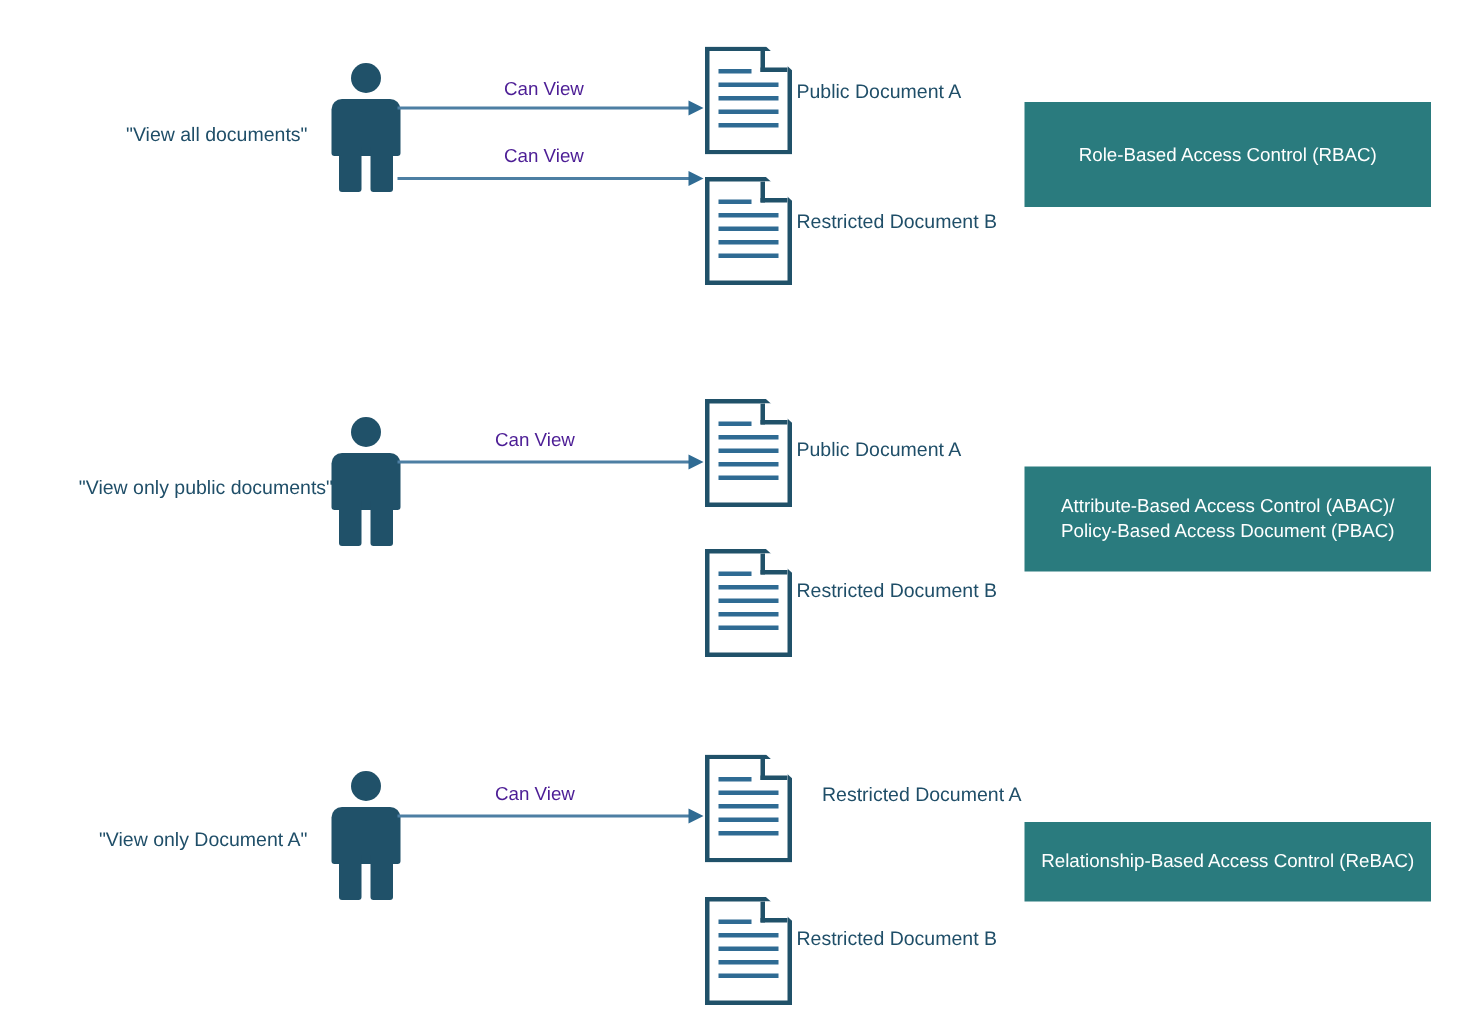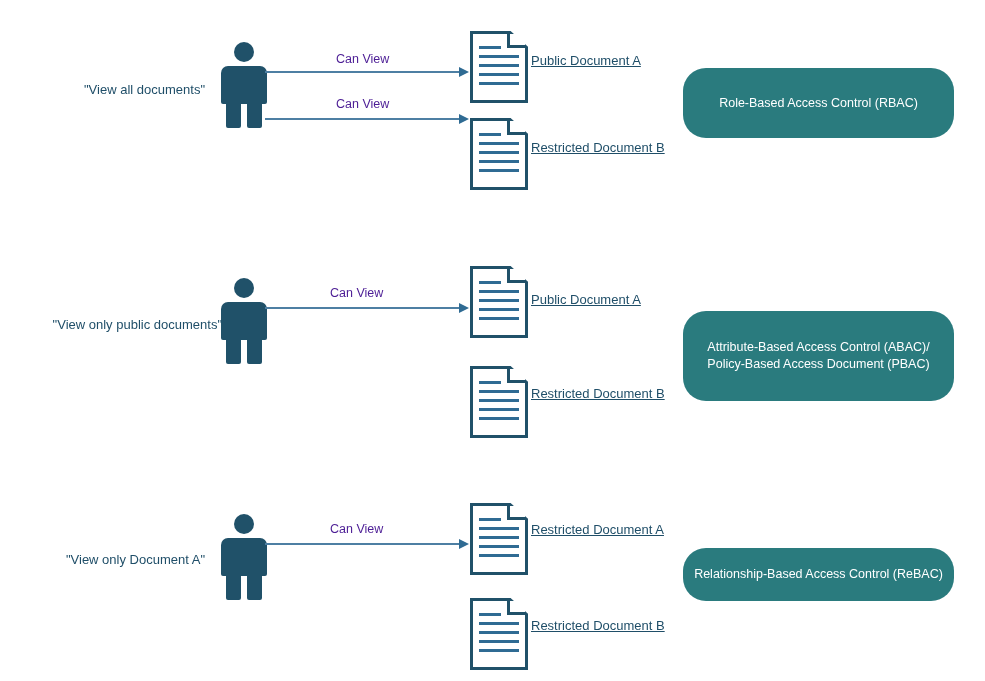--- a/index.html
+++ b/index.html
@@ -156,37 +156,35 @@
     width: 100%;
   }
   .doc .lines i.short { width: 55%; }
 
   .doc-label {
     position: absolute;
     color: #1f4e68;
     font-size: 13px;
     line-height: 16px;
     white-space: nowrap;
-    text-decoration: underline;
   }
 
   
   .model-box {
     position: absolute;
     background: #2a7b7e;
     color: #ffffff;
     display: flex;
     align-items: center;
     justify-content: center;
     text-align: center;
     font-size: 12.5px;
     line-height: 17px;
     padding: 4px 10px;
     box-sizing: border-box;
-    border-radius: 23px;
   }
   .model-box .line { display: block; }
 </style>
 </head>
 <body>
 
 <div id="diagram-canvas">
 
   <div class="row" id="row-0">
 
@@ -280,21 +278,21 @@
       <span class="lines">
         <i class="short"></i>
           <i></i>
           <i></i>
           <i></i>
           <i></i>
       </span>
     </div>
     <div class="doc-label" style="left:531px; top:146px;">Restricted Document B</div>
 
-    <div class="model-box" style="left:683px; top:71px; width:271px; height:90px;">
+    <div class="model-box" style="left:683px; top:71px; width:271px; height:70px;">
       <span>
         <span class="line">Attribute-Based Access Control (ABAC)/</span>
         <span class="line">Policy-Based Access Document (PBAC)</span>
       </span>
     </div>
   </div>
 
   <div class="row" id="row-2">
 
     <div class="perm-label" style="left:25px; top:82px; width:180px;">"View only Document A"</div>
@@ -316,21 +314,21 @@
       <span class="page"></span>
       <span class="fold"></span>
       <span class="lines">
         <i class="short"></i>
           <i></i>
           <i></i>
           <i></i>
           <i></i>
       </span>
     </div>
-    <div class="doc-label" style="left:531px; top:52px;">Restricted Document A</div>
+    <div class="doc-label" style="left:548px; top:52px;">Restricted Document A</div>
 
     <div class="doc" style="left:470px; top:128px;">
       <span class="page"></span>
       <span class="fold"></span>
       <span class="lines">
         <i class="short"></i>
           <i></i>
           <i></i>
           <i></i>
           <i></i>

